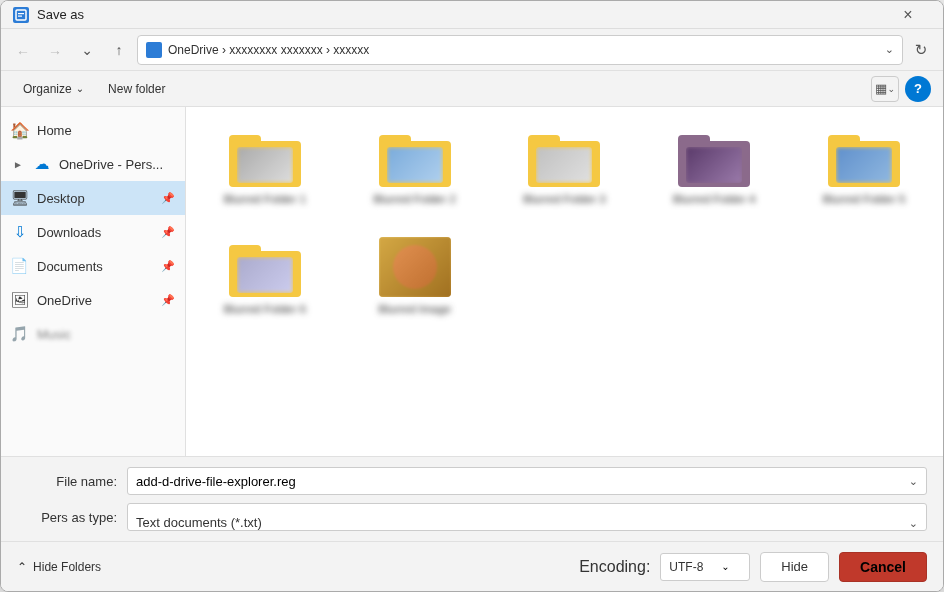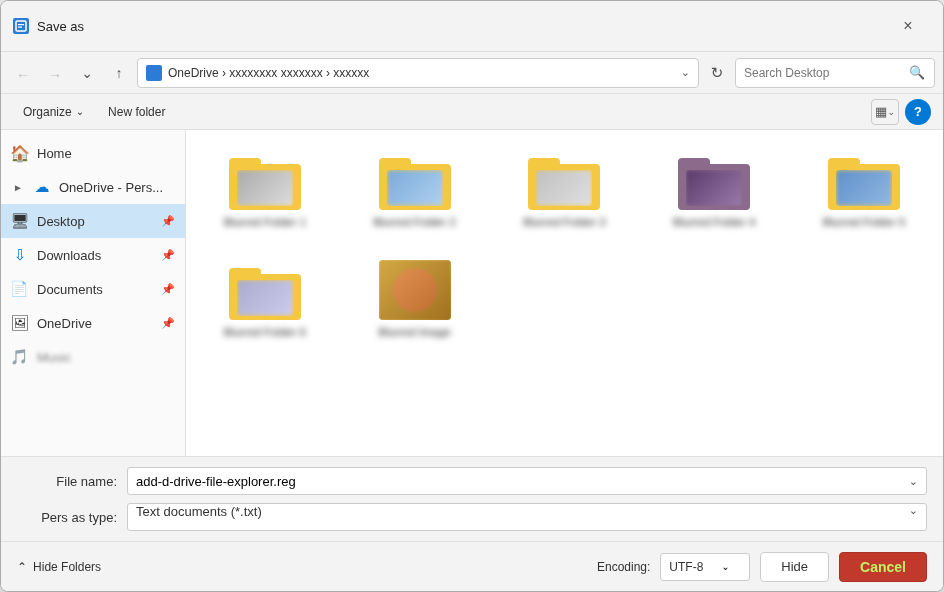--- a/index.html
+++ b/index.html
@@ -14,21 +14,21 @@
       box-shadow: 0 8px 32px rgba(0,0,0,0.25);
       display: flex;
       flex-direction: column;
       overflow: hidden;
     }
 
     
     .title-bar {
       background: #f3f3f3;
       border-bottom: 1px solid #ddd;
-      height: 51px;
+      height: 28px;
       display: flex;
       align-items: center;
       padding: 0 12px;
       flex-shrink: 0;
     }
     .title-bar-icon {
       width: 16px; height: 16px;
       margin-right: 8px;
       background: #2c7cd6;
       border-radius: 2px;
@@ -339,21 +339,21 @@
       align-items: center;
       gap: 10px;
     }
     .savetype-select {
       flex: 1;
       height: 28px;
       background: white;
       border: 1px solid #ccc;
       border-radius: 3px;
       display: flex;
-      align-items: flex-start;
+      align-items: flex-end;
       padding: 0 8px;
       cursor: pointer;
     }
     .savetype-text {
       flex: 1;
       font-size: 13px;
       color: #333;
     }
 
     
@@ -370,21 +370,21 @@
     .hide-folders-btn {
       display: flex;
       align-items: center;
       gap: 6px;
       cursor: pointer;
       color: #333;
       font-size: 12px;
     }
     .action-spacer { flex: 1; }
     .encoding-label {
-      font-size: 12px;
+      font-size: 16px;
       color: #333;
     }
     .encoding-select {
       height: 28px;
       background: white;
       border: 1px solid #ccc;
       border-radius: 3px;
       display: flex;
       align-items: center;
       padding: 0 8px;
@@ -402,21 +402,21 @@
       display: flex; align-items: center; justify-content: center;
     }
     .btn-save {
       background: white;
       border: 1px solid #ccc;
       color: #333;
     }
     .btn-cancel {
       background: #c0392b;
       border: 1px solid #a93226;
-      color: #bef264;
+      color: #000000;
       font-weight: bold;
       font-size: 14px;
     }
 
     
     .folder-yellow .folder-body, .folder-yellow .folder-tab { background: #f5c842; }
   </style>
 </head>
 <body>
 
@@ -438,24 +438,20 @@
     <div class="nav-btn disabled" title="Back">←</div>
     <div class="nav-btn disabled" title="Forward">→</div>
     <div class="nav-btn">⌄</div>
     <div class="nav-btn">↑</div>
     <div class="address-bar">
       <div class="address-bar-icon"></div>
       <span class="address-bar-text">OneDrive › xxxxxxxx xxxxxxx › xxxxxx</span>
       <span class="address-bar-chevron">⌄</span>
     </div>
     <div class="refresh-btn">↻</div>
-    <div class="search-bar">
-      <input type="text" placeholder="Search Desktop" style="">
-      <span class="search-icon">🔍</span>
-    </div>
   </div>
 
   <div class="toolbar">
     <div class="toolbar-btn">
       <span>Organize</span>
       <span class="toolbar-chevron">⌄</span>
     </div>
     <div class="toolbar-btn">
       <span>New folder</span>
     </div>

